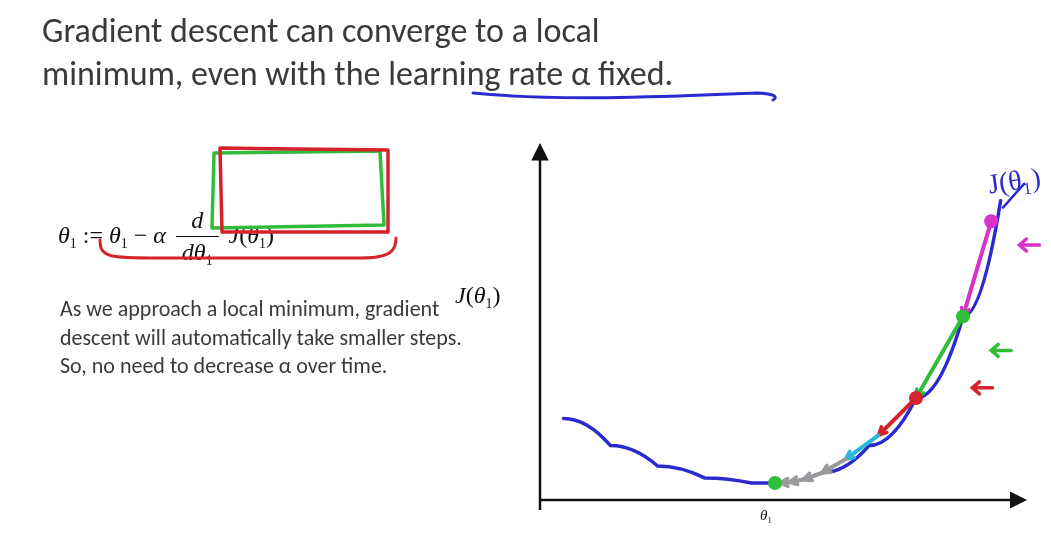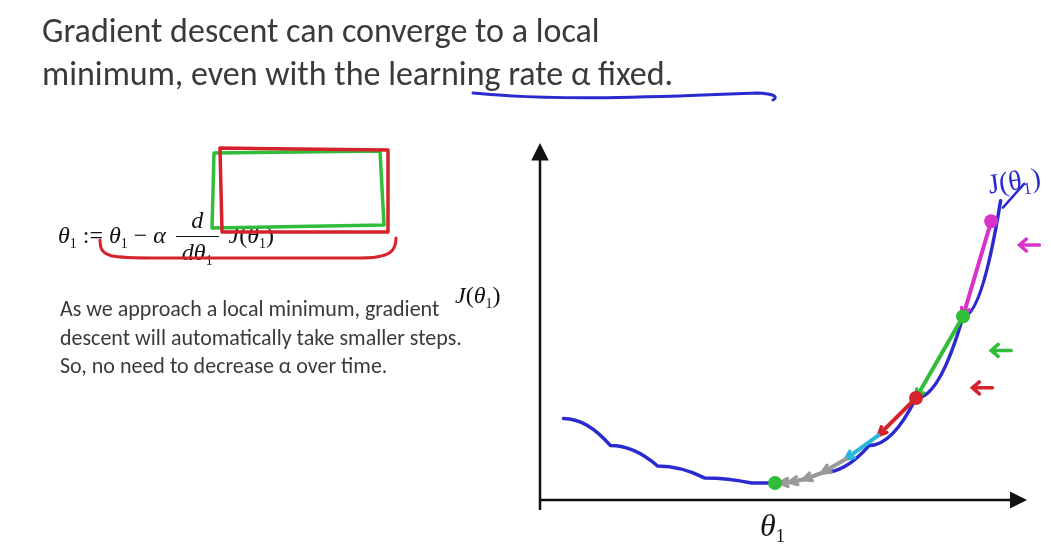--- a/index.html
+++ b/index.html
@@ -65,21 +65,21 @@
     font-size: 24px;
     color: #111;
   }
   .axis-label-y .it { font-style: italic; }
   .axis-label-y .sub { font-size: 0.58em; vertical-align: -0.35em; }
   .axis-label-x {
     position: absolute;
     left: 760px;
     top: 507px;
     font-family: "Cambria Math","Times New Roman", serif;
-    font-size: 32px;
+    font-size: 15px;
     color: #111;
   }
   .axis-label-x .it { font-style: italic; }
   .axis-label-x .sub { font-size: 0.58em; vertical-align: -0.35em; }
   .hand-label {
     position: absolute;
     left: 988px;
     top: 165px;
     font-family: "Comic Sans MS","Segoe Script", cursive;
     font-size: 28px;

